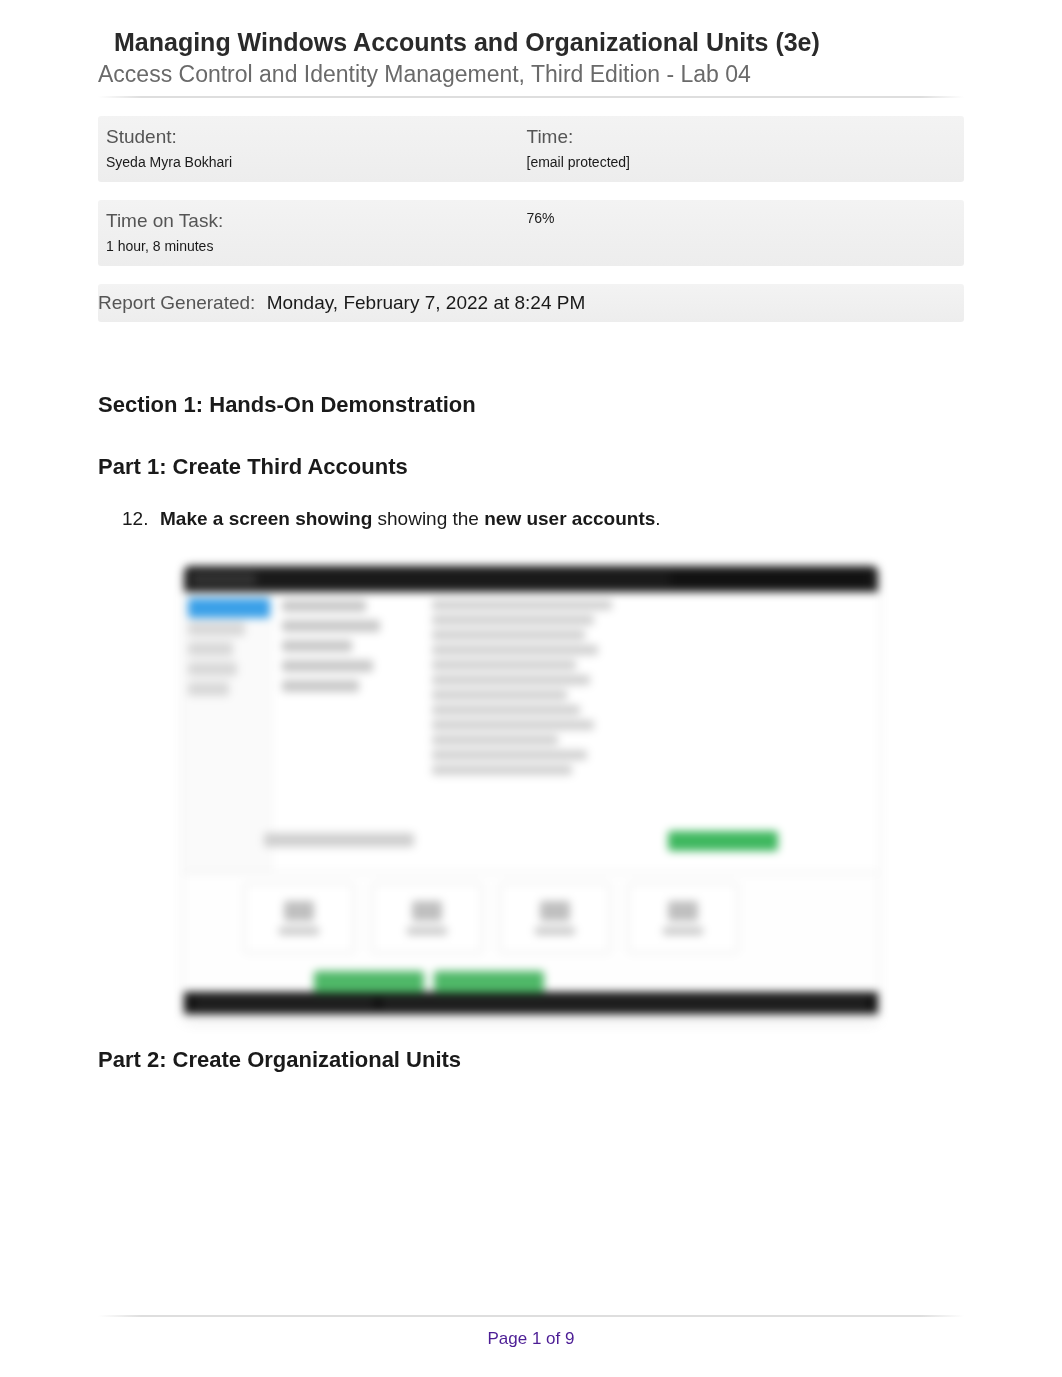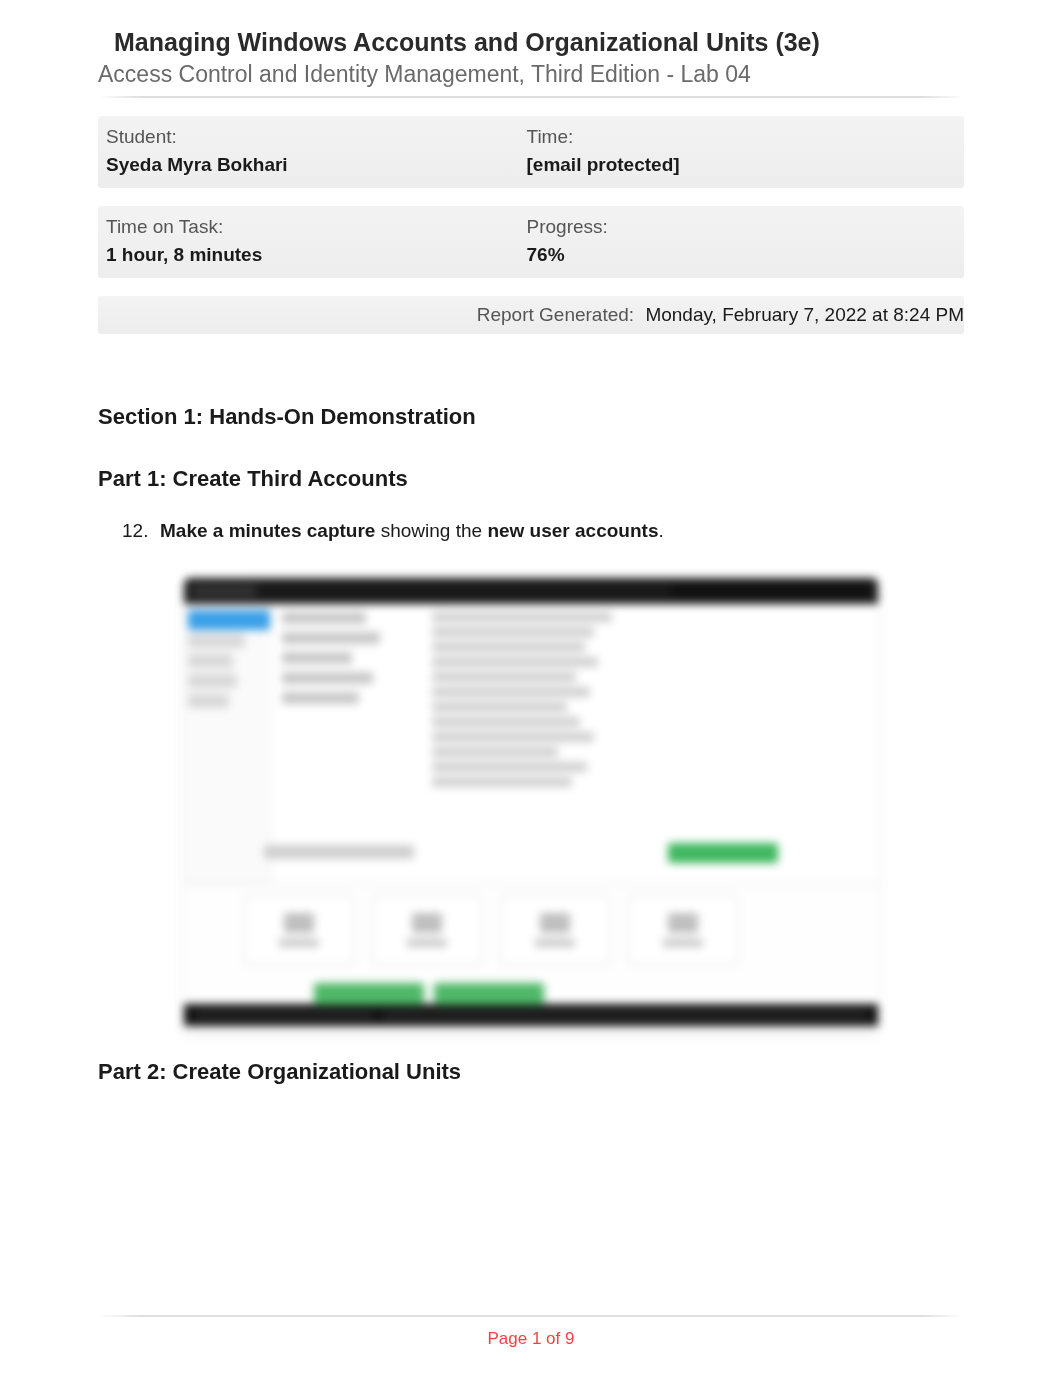--- a/index.html
+++ b/index.html
@@ -44,29 +44,28 @@
     }
     .info-col {
       flex: 1;
     }
     .info-label {
       font-size: 19px;
       color: #555;
       margin-bottom: 6px;
     }
     .info-value {
-      font-size: 19px;
+      font-size: 14px;
       color: #1a1a1a;
-      font-weight: bold;
     }
     .report-generated {
       background: linear-gradient(to bottom, #f3f3f3 0%, #ededed 100%);
       border-radius: 3px;
       padding: 8px 0;
-      text-align: right;
+      text-align: left;
       font-size: 19px;
       margin-bottom: 70px;
     }
     .report-generated .lbl {
       color: #555;
     }
     .report-generated .val {
       color: #1a1a1a;
       margin-left: 6px;
     }
@@ -267,21 +266,21 @@
       height: 2px;
       background: linear-gradient(to right, rgba(220,220,220,0) 0%, rgba(200,200,200,0.6) 5%, rgba(200,200,200,0.6) 95%, rgba(220,220,220,0) 100%);
     }
     .page-footer {
       position: absolute;
       bottom: 28px;
       left: 0;
       right: 0;
       text-align: center;
       font-size: 17px;
-      color: #ef4444;
+      color: #4c1d95;
     }
   </style>
 </head>
 <body>
 
 <div class="page-content">
   <div class="title">Managing Windows Accounts and Organizational Units (3e)</div>
   <div class="subtitle">Access Control and Identity Management, Third Edition - Lab 04</div>
   <div class="divider"></div>
 
@@ -295,38 +294,37 @@
       <div class="info-value">[email protected]</div>
     </div>
   </div>
 
   <div class="info-block">
     <div class="info-col">
       <div class="info-label">Time on Task:</div>
       <div class="info-value">1 hour, 8 minutes</div>
     </div>
     <div class="info-col">
-      <div class="info-label">Progress:</div>
       <div class="info-value">76%</div>
     </div>
   </div>
 
   <div class="report-generated">
     <span class="lbl">Report Generated:</span>
     <span class="val">Monday, February 7, 2022 at 8:24 PM</span>
   </div>
 
   <div class="section-heading">Section 1: Hands-On Demonstration</div>
 
   <div class="part-heading">Part 1: Create Third Accounts</div>
 
   <div class="task-item">
     <div class="task-number">12.</div>
     <div class="task-text">
-      <b>Make a minutes capture</b><span> showing the </span><b>new user accounts</b><span>.</span>
+      <b>Make a screen showing</b><span> showing the </span><b>new user accounts</b><span>.</span>
     </div>
   </div>
 
   <div class="screenshot-container">
     <div class="screenshot">
       <div class="ss-top-bar">
         <div class="ss-top-left"></div>
         <div class="ss-top-right"></div>
       </div>
       <div class="ss-body">

